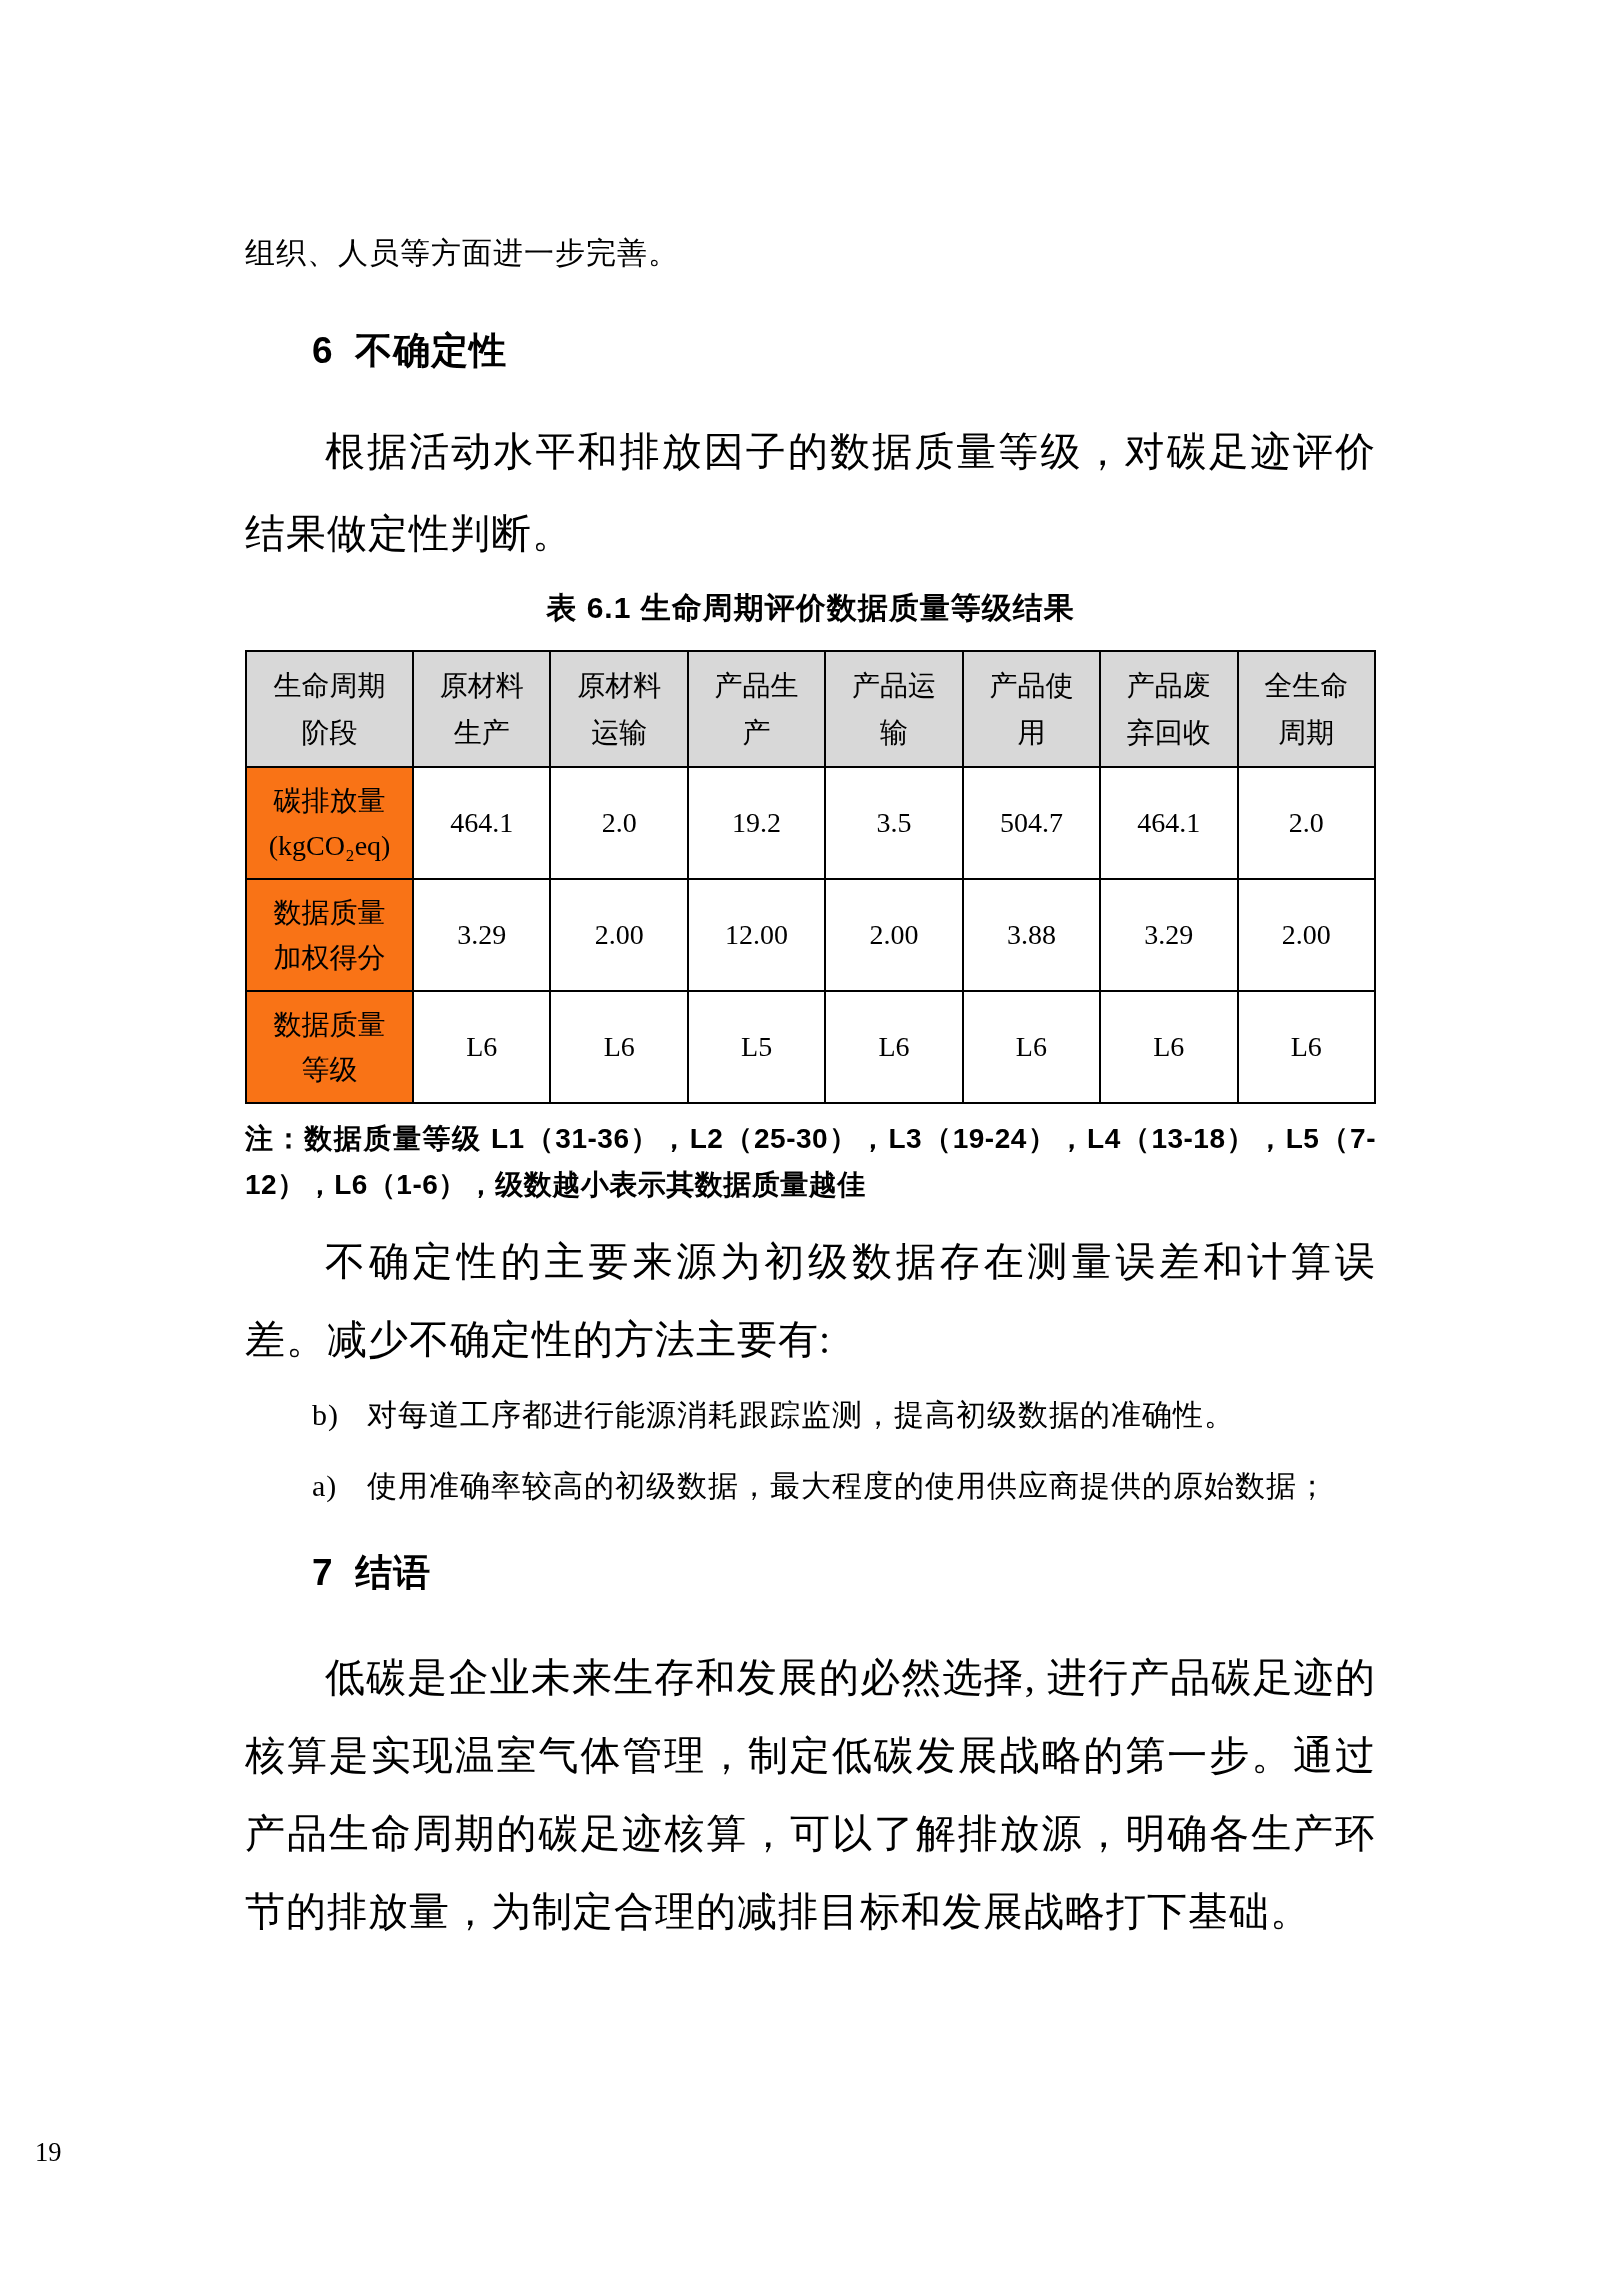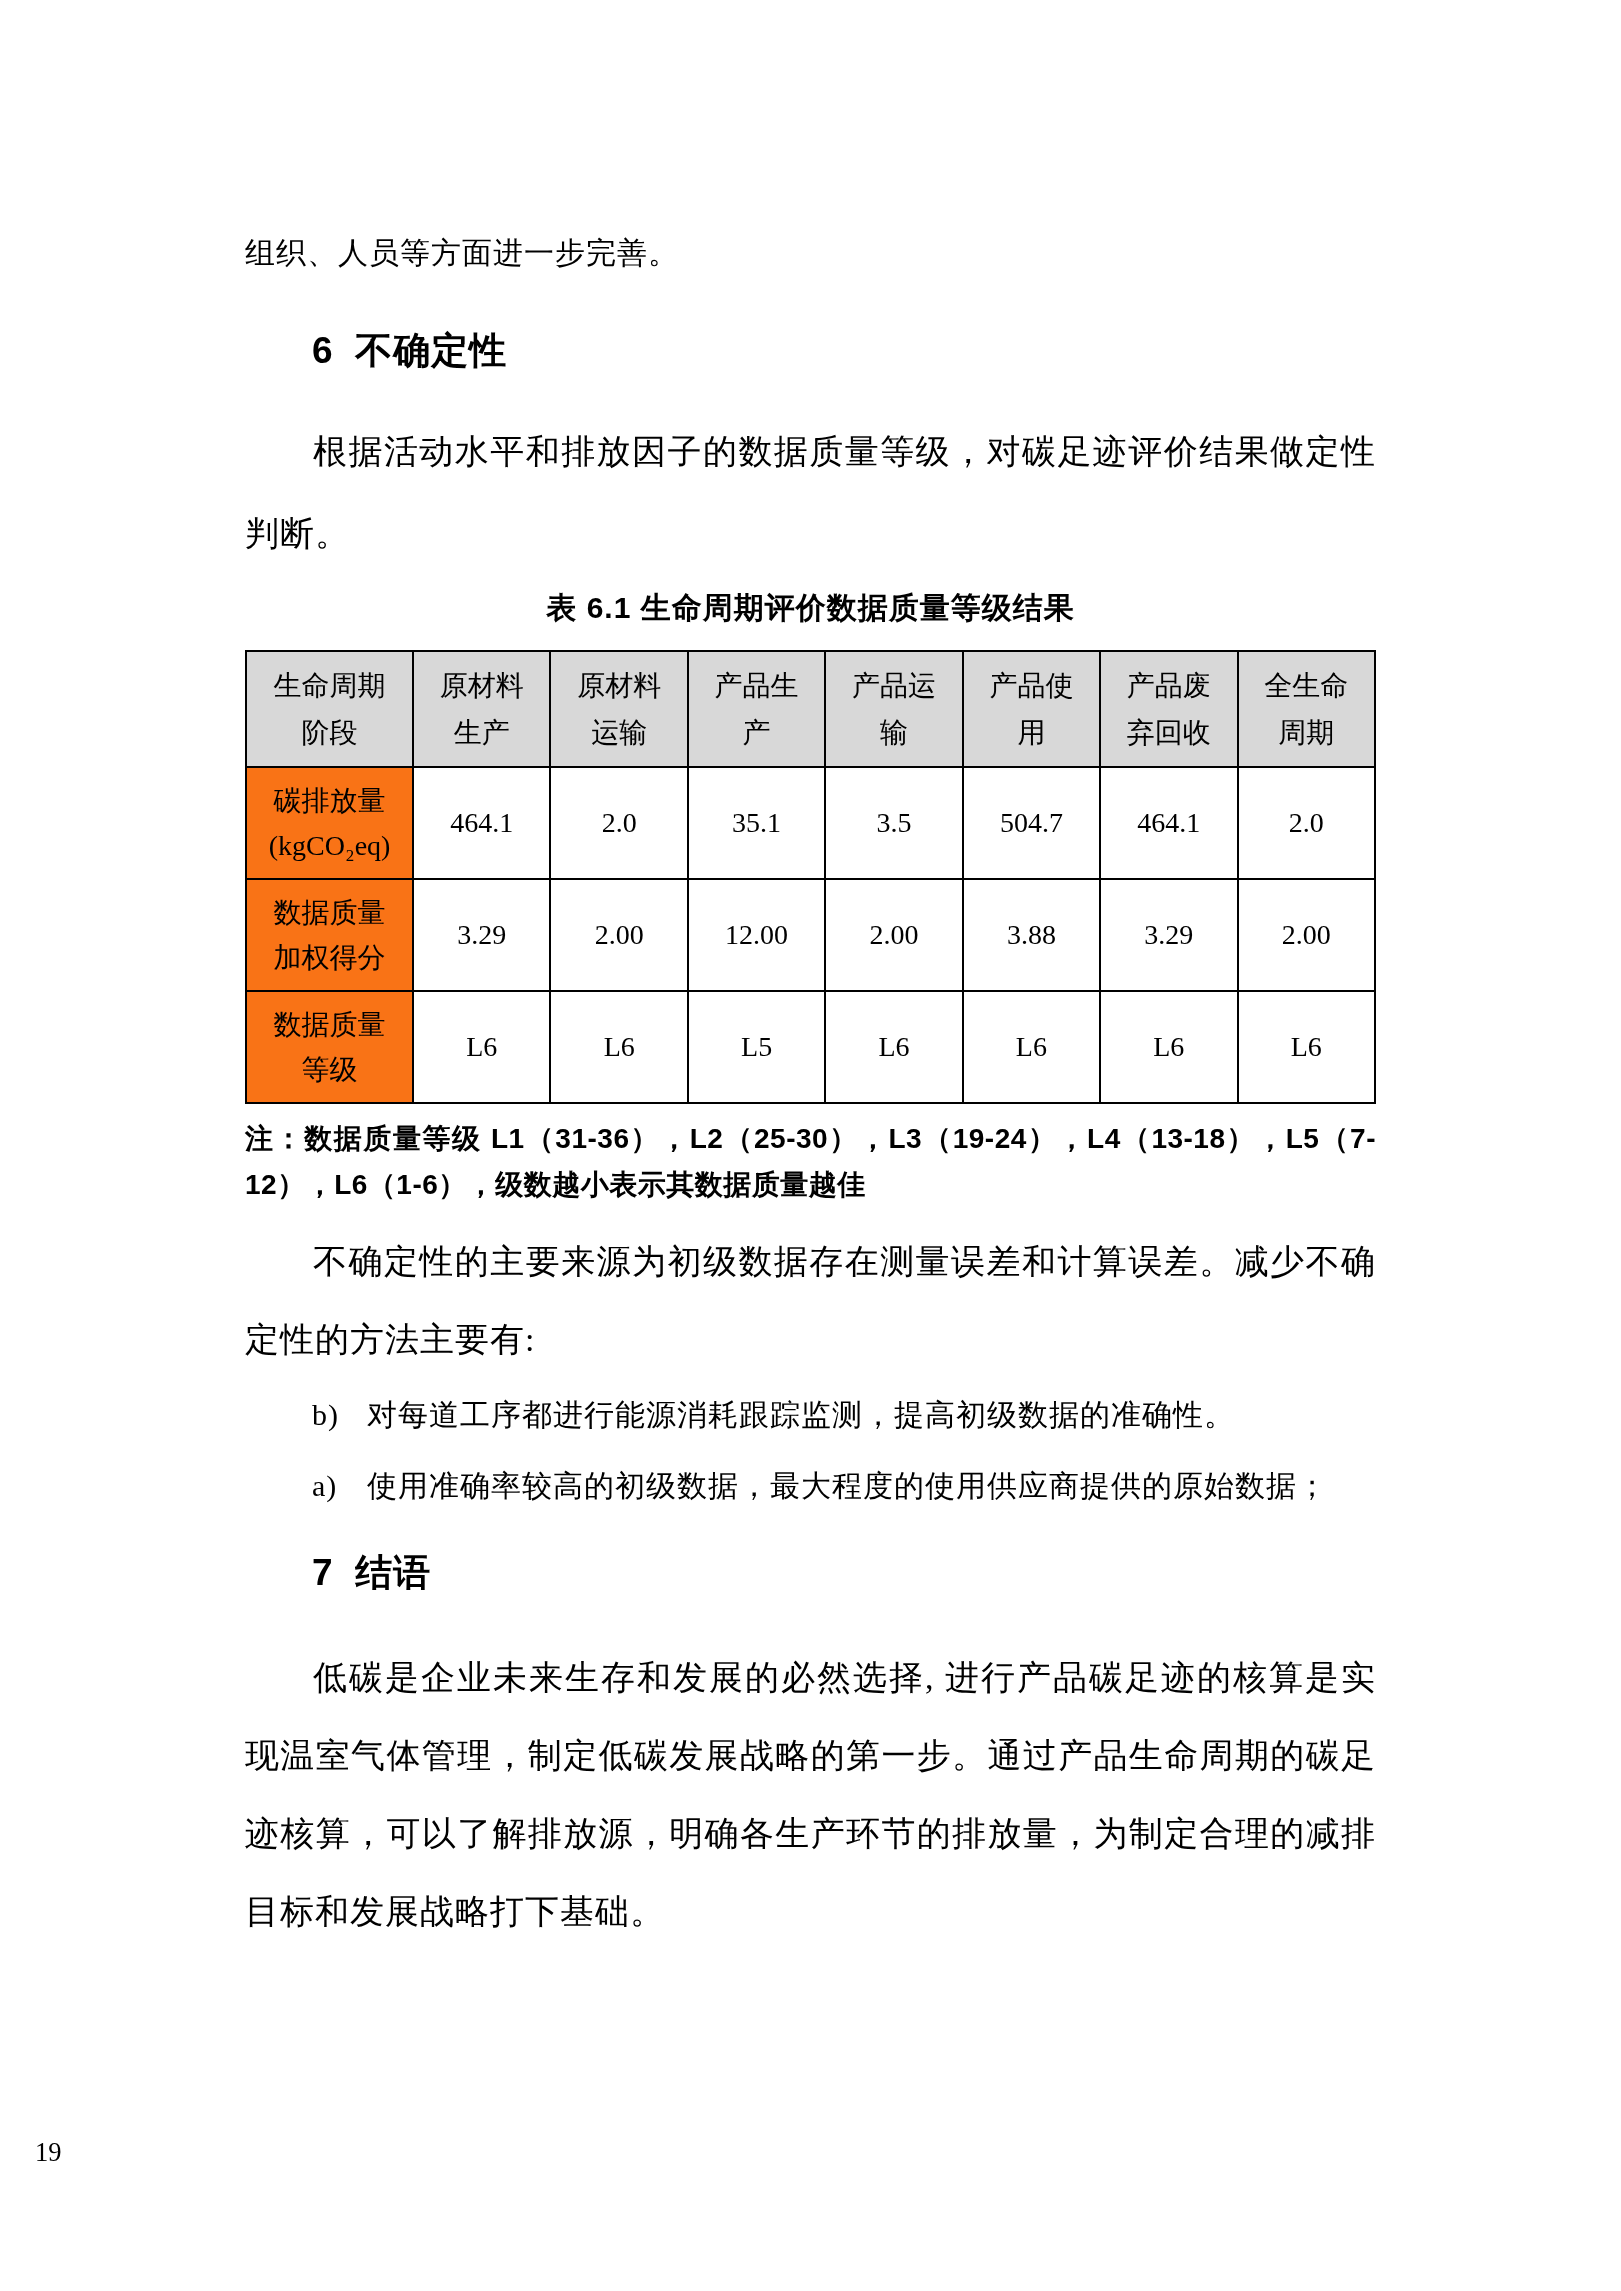--- a/index.html
+++ b/index.html
@@ -12,21 +12,21 @@
   .page {
     position: relative;
     width: 1621px;
     height: 2292px;
     background: #ffffff;
     padding: 196px 245px 0 245px;
     overflow: hidden;
     margin-top: 16px;
   }
   .body-text {
-    font-size: 34px;
+    font-size: 40px;
     letter-spacing: 1px;
     line-height: 78px;
     text-align: justify;
   }
   .intro-line {
     font-size: 30px;
     letter-spacing: 1px;
     line-height: 82px;
   }
   .sec-heading {
@@ -168,21 +168,21 @@
       </tr>
     </thead>
     <tbody>
       <tr>
         <th>
             <span class="cell-line">碳排放量</span>
             <span class="cell-line">(kgCO₂eq)</span>
           </th>
         <td>464.1</td>
         <td>2.0</td>
-        <td>35.1</td>
+        <td>19.2</td>
         <td>3.5</td>
         <td>504.7</td>
         <td>464.1</td>
         <td>2.0</td>
       </tr>
       <tr>
         <th>
             <span class="cell-line">数据质量</span>
             <span class="cell-line">加权得分</span>
           </th>

